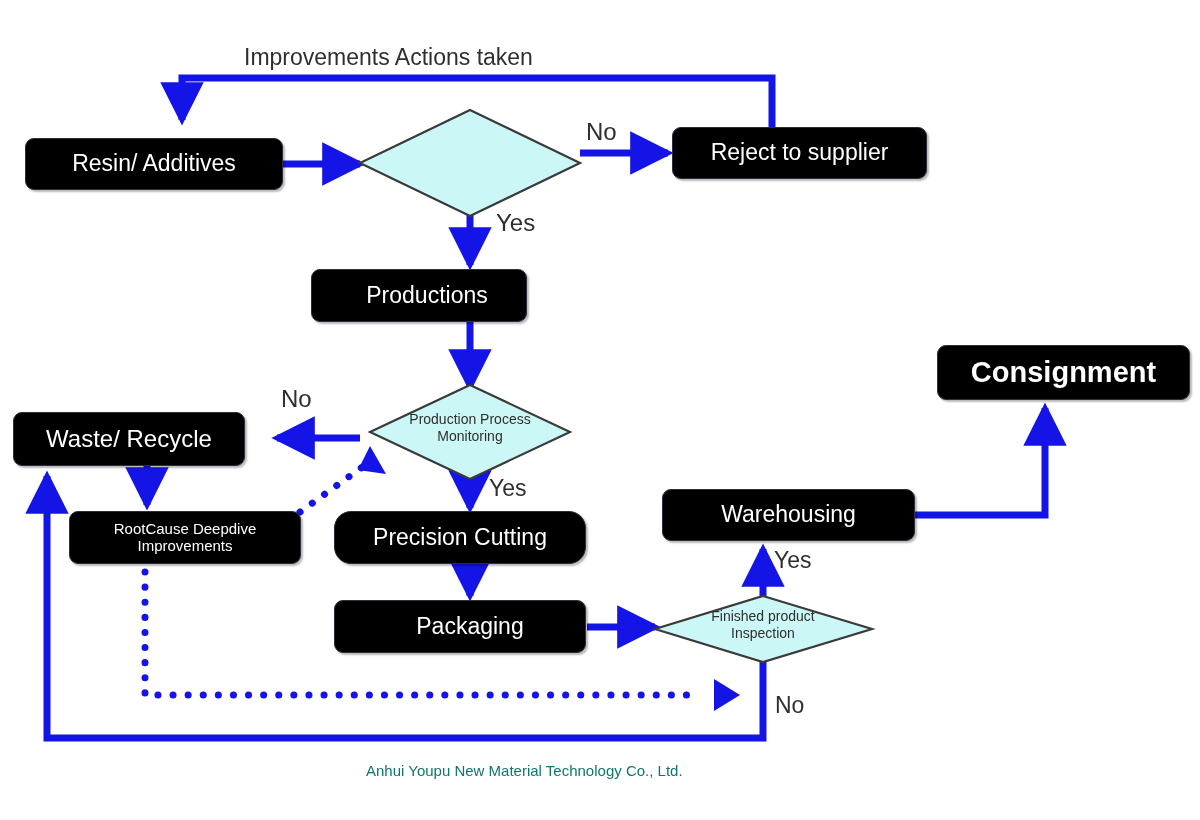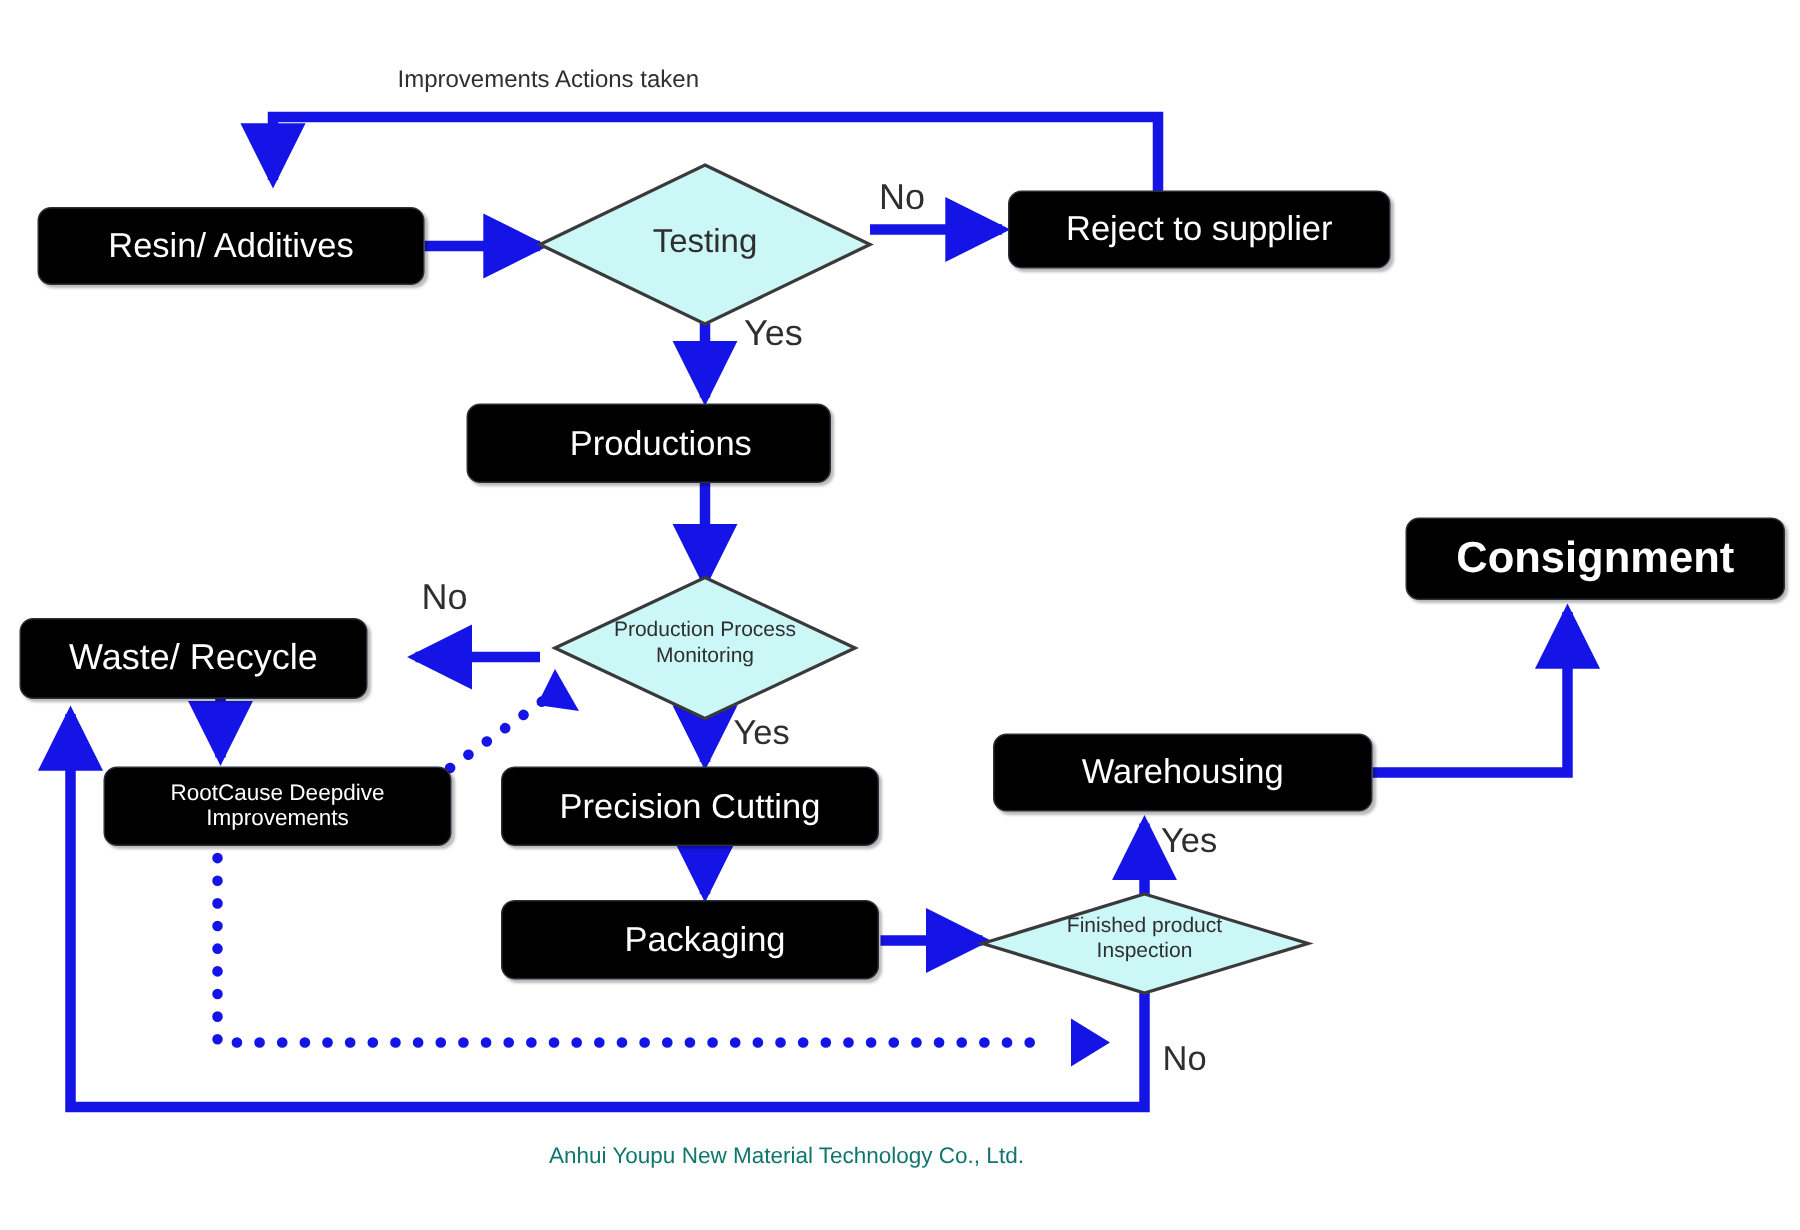--- a/index.html
+++ b/index.html
@@ -119,66 +119,65 @@
       <path d="M370,446 L386,474 L358,470 z"></path>
     </g>
 
     <g fill="#CCF7F7" stroke="#3A3A3A" stroke-width="2.2">
       <polygon points="470,110 580,163 470,216 360,163"></polygon>
       <polygon points="470,385 570,432 470,479 370,432"></polygon>
       <polygon points="763,596 872,629 763,662 655,629"></polygon>
     </g>
   </svg>
 
-  <div class="diamond-label" style="left:390px; top:148px; width:160px; font-size:22px;">Testing</div>
 
   <div class="diamond-label" style="left:380px; top:411px; width:180px; font-size:14px;">Production Process
 Monitoring</div>
 
   <div class="diamond-label" style="left:678px; top:608px; width:170px; font-size:14px;">Finished product
 Inspection</div>
 
   <div class="node proc" style="left:25px; top:138px; width:258px; height:52px; font-size:23px;">
     <span class="proc-label">Resin/ Additives</span>
   </div>
 
   <div class="node proc" style="left:672px; top:127px; width:255px; height:52px; font-size:23px;">
     <span class="proc-label">Reject to supplier</span>
   </div>
 
-  <div class="node proc" style="left:311px; top:269px; width:243px; height:53px; font-size:23px;padding-left:16px;">
+  <div class="node proc" style="left:311px; top:269px; width:216px; height:53px; font-size:23px;padding-left:16px;">
     <span class="proc-label">Productions</span>
   </div>
 
   <div class="node proc" style="left:13px; top:412px; width:232px; height:54px; font-size:24px;">
     <span class="proc-label">Waste/ Recycle</span>
   </div>
 
   <div class="node proc" style="left:69px; top:511px; width:232px; height:53px; font-size:15px;">
     <span class="proc-label">RootCause Deepdive
 Improvements</span>
   </div>
 
-  <div class="node proc" style="left:334px; top:511px; width:252px; height:53px; font-size:23px;">
+  <div class="node proc" style="left:334px; top:511px; width:252px; height:53px; font-size:23px;border-radius:17px;">
     <span class="proc-label">Precision Cutting</span>
   </div>
 
   <div class="node proc" style="left:334px; top:600px; width:252px; height:53px; font-size:23px;padding-left:20px;">
     <span class="proc-label">Packaging</span>
   </div>
 
   <div class="node proc" style="left:662px; top:489px; width:253px; height:52px; font-size:23px;">
     <span class="proc-label">Warehousing</span>
   </div>
 
   <div class="node proc" style="left:915px; top:345px; width:253px; height:55px; font-size:29px; font-weight:bold;margin-left:22px;">
     <span class="proc-label">Consignment</span>
   </div>
 
-  <div class="edge-label" style="left:265px; top:46px; font-size:16px;">Improvements Actions taken</div>
+  <div class="edge-label" style="left:244px; top:46px; font-size:23px;">Improvements Actions taken</div>
 
   <div class="edge-label" style="left:586px; top:120px; font-size:24px;">No</div>
 
   <div class="edge-label" style="left:496px; top:211px; font-size:24px;">Yes</div>
 
   <div class="edge-label" style="left:281px; top:387px; font-size:24px;">No</div>
 
   <div class="edge-label" style="left:489px; top:477px; font-size:23px;">Yes</div>
 
   <div class="edge-label" style="left:774px; top:549px; font-size:23px;">Yes</div>

